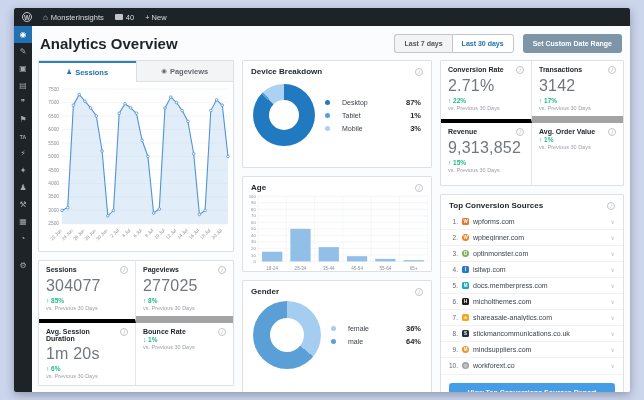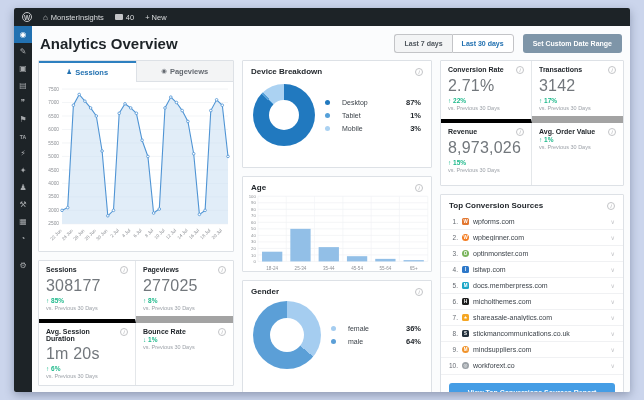--- a/index.html
+++ b/index.html
@@ -259,21 +259,21 @@
                   <text x="183.3" y="148" font-size="4.6" fill="#8c8f94" text-anchor="end" transform="rotate(-45 183.3 148)">20 Jul</text>
                 </svg>
               </div>
           </div>
           <div class="panel stats" id="stats-left">
               <div class="stat">
                 <div class="trow">
                   <span class="stitle">Sessions</span>
                   <span class="info">i</span>
                 </div>
-                <div class="sval">308177</div>
+                <div class="sval">304077</div>
                 <div class="schange">↑ 85%</div>
                 <div class="scomp">vs. Previous 30 Days</div>
               </div>
               <div class="stat">
                 <div class="trow">
                   <span class="stitle">Pageviews</span>
                   <span class="info">i</span>
                 </div>
                 <div class="sval">277025</div>
                 <div class="schange">↑ 8%</div>
@@ -424,21 +424,21 @@
                 </div>
                 <div class="sval">3142</div>
                 <div class="schange">↑ 17%</div>
                 <div class="scomp">vs. Previous 30 Days</div>
               </div>
               <div class="stat">
                 <div class="trow">
                   <span class="stitle">Revenue</span>
                   <span class="info">i</span>
                 </div>
-                <div class="sval">8,973,026</div>
+                <div class="sval">9,313,852</div>
                 <div class="schange">↑ 15%</div>
                 <div class="scomp">vs. Previous 30 Days</div>
               </div>
               <div class="stat">
                 <div class="trow">
                   <span class="stitle">Avg. Order Value</span>
                   <span class="info">i</span>
                 </div>
                 <div class="schange">↑ 1%</div>
                 <div class="scomp">vs. Previous 30 Days</div>

